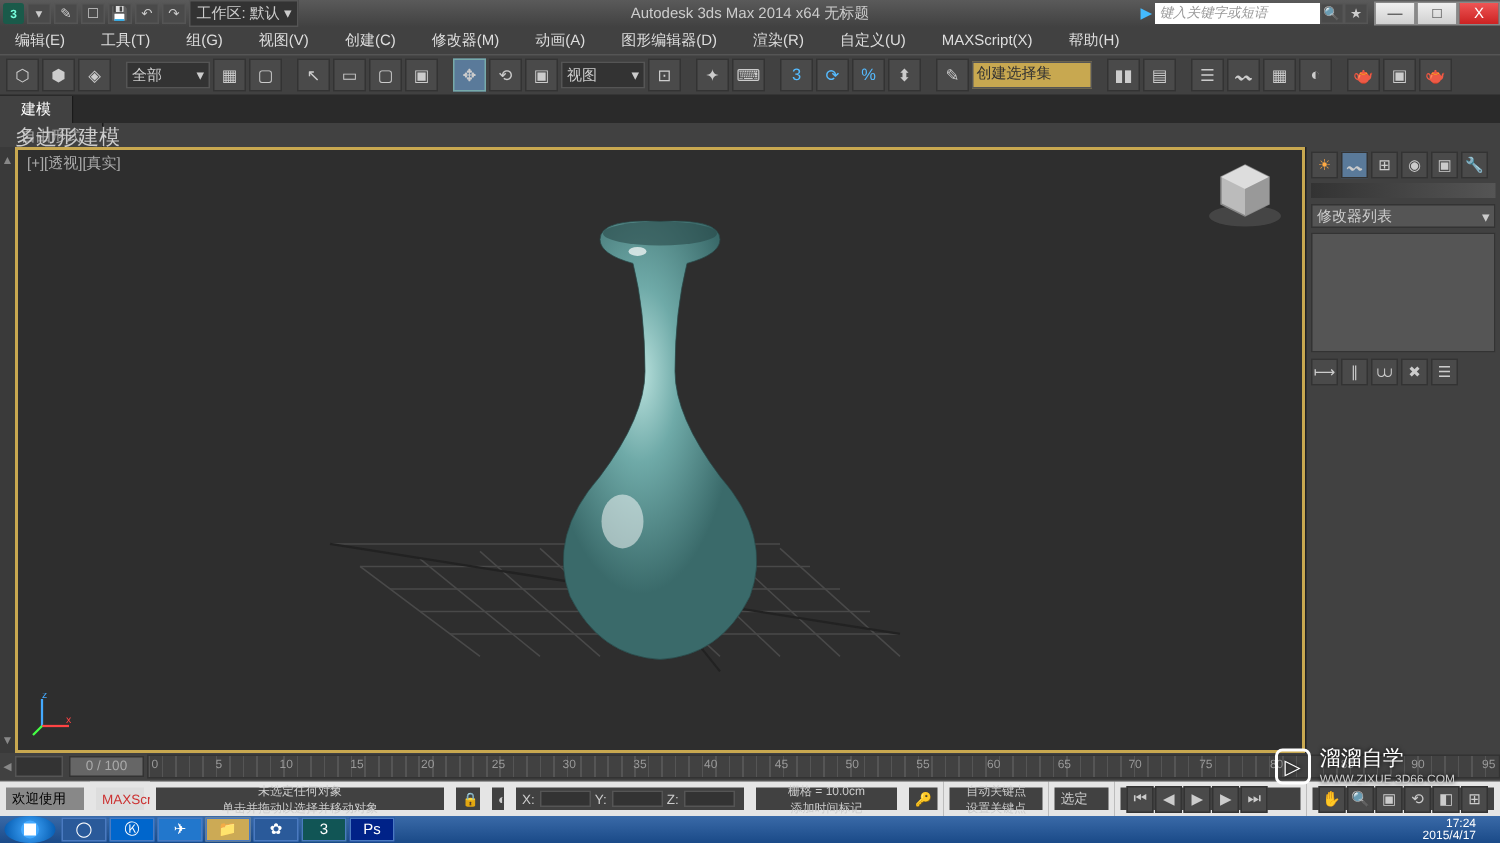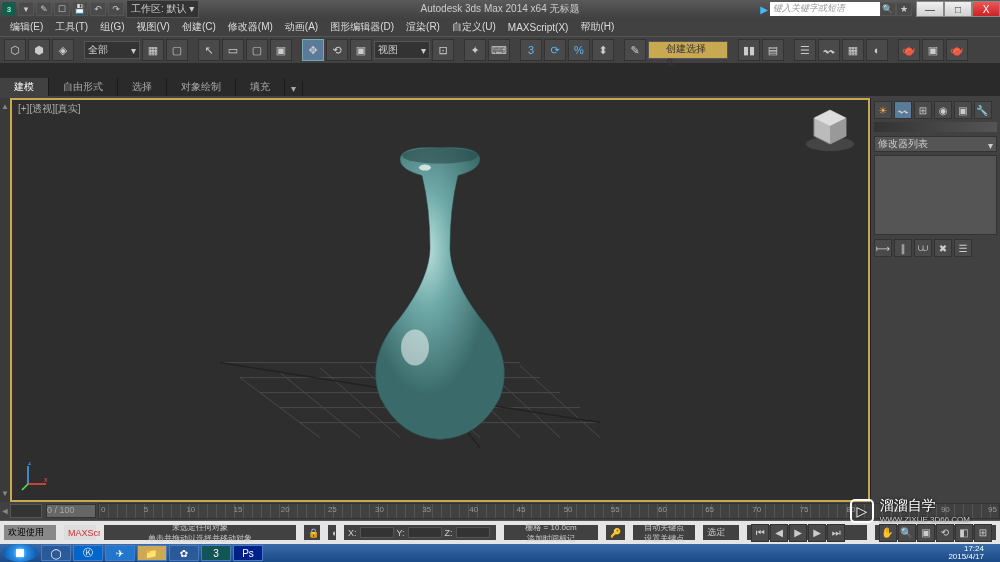--- a/index.html
+++ b/index.html
@@ -12,35 +12,35 @@
 .titlebar .tb-btn { width: 16px; height: 14px; background:#4a4a4a; border:1px solid #555; display:flex;align-items:center;justify-content:center;font-size:9px;color:#ccc;}
 .titlebar .workspace { background:#333; padding:1px 4px; border:1px solid #555; font-size:10px;}
 .titlebar .title { position:absolute; left:50%; transform:translateX(-50%); font-size:10px; }
 .titlebar .right { position:absolute; right:0; display:flex; align-items:center; }
 .titlebar .search { width:110px; height:14px; background:#fff; color:#999; font-size:9px; padding:0 3px; font-style:italic;}
 .titlebar .winctl { display:flex; margin-left:4px;}
 .titlebar .winbtn { width:28px; height:16px; background:linear-gradient(#f0f0f0,#d0d0d0); border:1px solid #888; display:flex;align-items:center;justify-content:center;font-size:10px;color:#333;}
 .titlebar .winbtn.close { background:linear-gradient(#e55,#c22); color:#fff;}
 
 
-.menubar { height: 18px; background:#414141; display:flex; align-items:center; padding:0 4px; font-size:10px; color:#ddd; gap:0;}
+.menubar { height: 18px; background:#414141; display:flex; align-items:center; padding:0 4px; font-size:10px; color:#ddd; gap:12px;}
 .menubar .item { padding:2px 6px; }
 
 
 .toolbar { height:28px; background:#414141; border-top:1px solid #555; border-bottom:1px solid #2a2a2a; display:flex; align-items:center; padding:0 4px; gap:2px;}
 .tbtn { width:22px; height:22px; background:#4a4a4a; border:1px solid #333; display:flex; align-items:center; justify-content:center; color:#ccc; font-size:11px; position:relative;}
 .tbtn.small { width:18px;height:18px;font-size:10px;}
 .tbtn.active { background:#5a7a9a; border-color:#7aa;}
 .tbtn.blue { color:#5bf;}
 .tsep { width:6px; }
 .tdrop { width:56px; height:18px; background:#333; border:1px solid #555; color:#ccc; font-size:10px; padding:0 3px; display:flex;align-items:center;justify-content:space-between;}
-.tinput { height:18px; background:#c8a850; border:1px solid #555; color:#333; font-size:10px; padding:0 17px;}
-
-
-.ribbon-tabs { height:32px; background:#2a2a2a; display:flex; align-items:flex-end; font-size:10px; }
+.tinput { height:18px; background:#c8a850; border:1px solid #555; color:#333; font-size:10px; padding:0 2px;}
+
+
+.ribbon-tabs { height:18px; background:#2a2a2a; display:flex; align-items:flex-start; font-size:10px;flex-direction:column; }
 .ribbon-tabs .tab { padding:2px 14px; color:#aaa; border-right:1px solid #1a1a1a;}
 .ribbon-tabs .tab.active { background:#414141; color:#fff;}
 .ribbon-sub { height:31px; background:#414141; font-size:14px; color:#ccc; padding:1px 10px; border-bottom:1px solid #2a2a2a;}
 
 
 .main { position:absolute; top:98px; left:0; right:0; bottom:60px; display:flex; }
 .leftgutter { width:10px; background:#3a3a3a; display:flex; flex-direction:column; justify-content:space-between; align-items:center; padding:4px 0;}
 .leftgutter .arr { color:#888; font-size:8px;}
 .viewport { flex:1; background:#2e2e2e; border:2px solid #c8a850; position:relative; overflow:hidden;}
 .vp-label { position:absolute; top:2px; left:6px; font-size:10px; color:#aaa;}
@@ -48,21 +48,21 @@
 .vp-axis { position:absolute; bottom:8px; left:8px; }
 .rightpanel { width:130px; background:#414141; border-left:1px solid #222; padding:3px; font-size:10px; color:#ccc;}
 .rp-row { display:flex; gap:2px; margin-bottom:3px;}
 .rp-btn { width:18px; height:18px; background:#4a4a4a; border:1px solid #333; display:flex;align-items:center;justify-content:center;font-size:10px;}
 .rp-color { width:100%; height:10px; background:linear-gradient(90deg,#333,#555);}
 .rp-drop { width:100%; height:16px; background:#555; border:1px solid #333; padding:0 3px; display:flex;align-items:flex-end;justify-content:space-between;font-size:10px;}
 .rp-list { width:100%; height:80px; background:#555; border:1px solid #333; margin-top:3px;}
 
 
 .timeline { position:absolute; left:0; right:0; bottom:42px; height:18px; background:#414141; display:flex; align-items:center; font-size:9px; color:#aaa;}
-.timeline .slider { width:50px; height:14px; background:#666; border:1px solid #333; font-size:9px; margin:0 2px;}
+.timeline .slider { width:50px; height:14px; background:#666; border:1px solid #333; text-align:center; font-size:9px; margin:0 2px;}
 .timeline .ticks { flex:1; height:16px; background:repeating-linear-gradient(90deg,#555 0,#555 1px,#414141 1px,#414141 9px); border:1px solid #333; position:relative; }
 .timeline .ticks .nums { position:absolute; top:1px; left:0; right:0; display:flex; justify-content:space-between; padding:0 2px; font-size:8px; color:#999;}
 
 .status { position:absolute; left:0; right:0; bottom:18px; height:24px; background:#414141; border-top:1px solid #555; display:flex; font-size:9px; color:#ccc;}
 .status .cell { border:4px solid #e5e5e5; padding:1px 4px; display:flex; align-items:center;}
 .status .stack { display:flex; flex-direction:column; font-size:8px; justify-content:center;}
 
 .taskbar { position:absolute; left:0; right:0; bottom:0; height:18px; background:linear-gradient(#3a6aa8,#1a4a88); display:flex; align-items:center; font-size:9px;}
 .taskbar .start { width:34px; height:18px; background:radial-gradient(circle,#4af,#05a); border-radius:50%; margin:0 3px;display:flex;align-items:center;justify-content:center;}
 .taskbar .tbitem { width:30px; height:16px; margin:0 1px; background:#2a5a9a; border:1px solid #4a7ac0; display:flex;align-items:center;justify-content:center;font-size:10px;color:#fff;}

